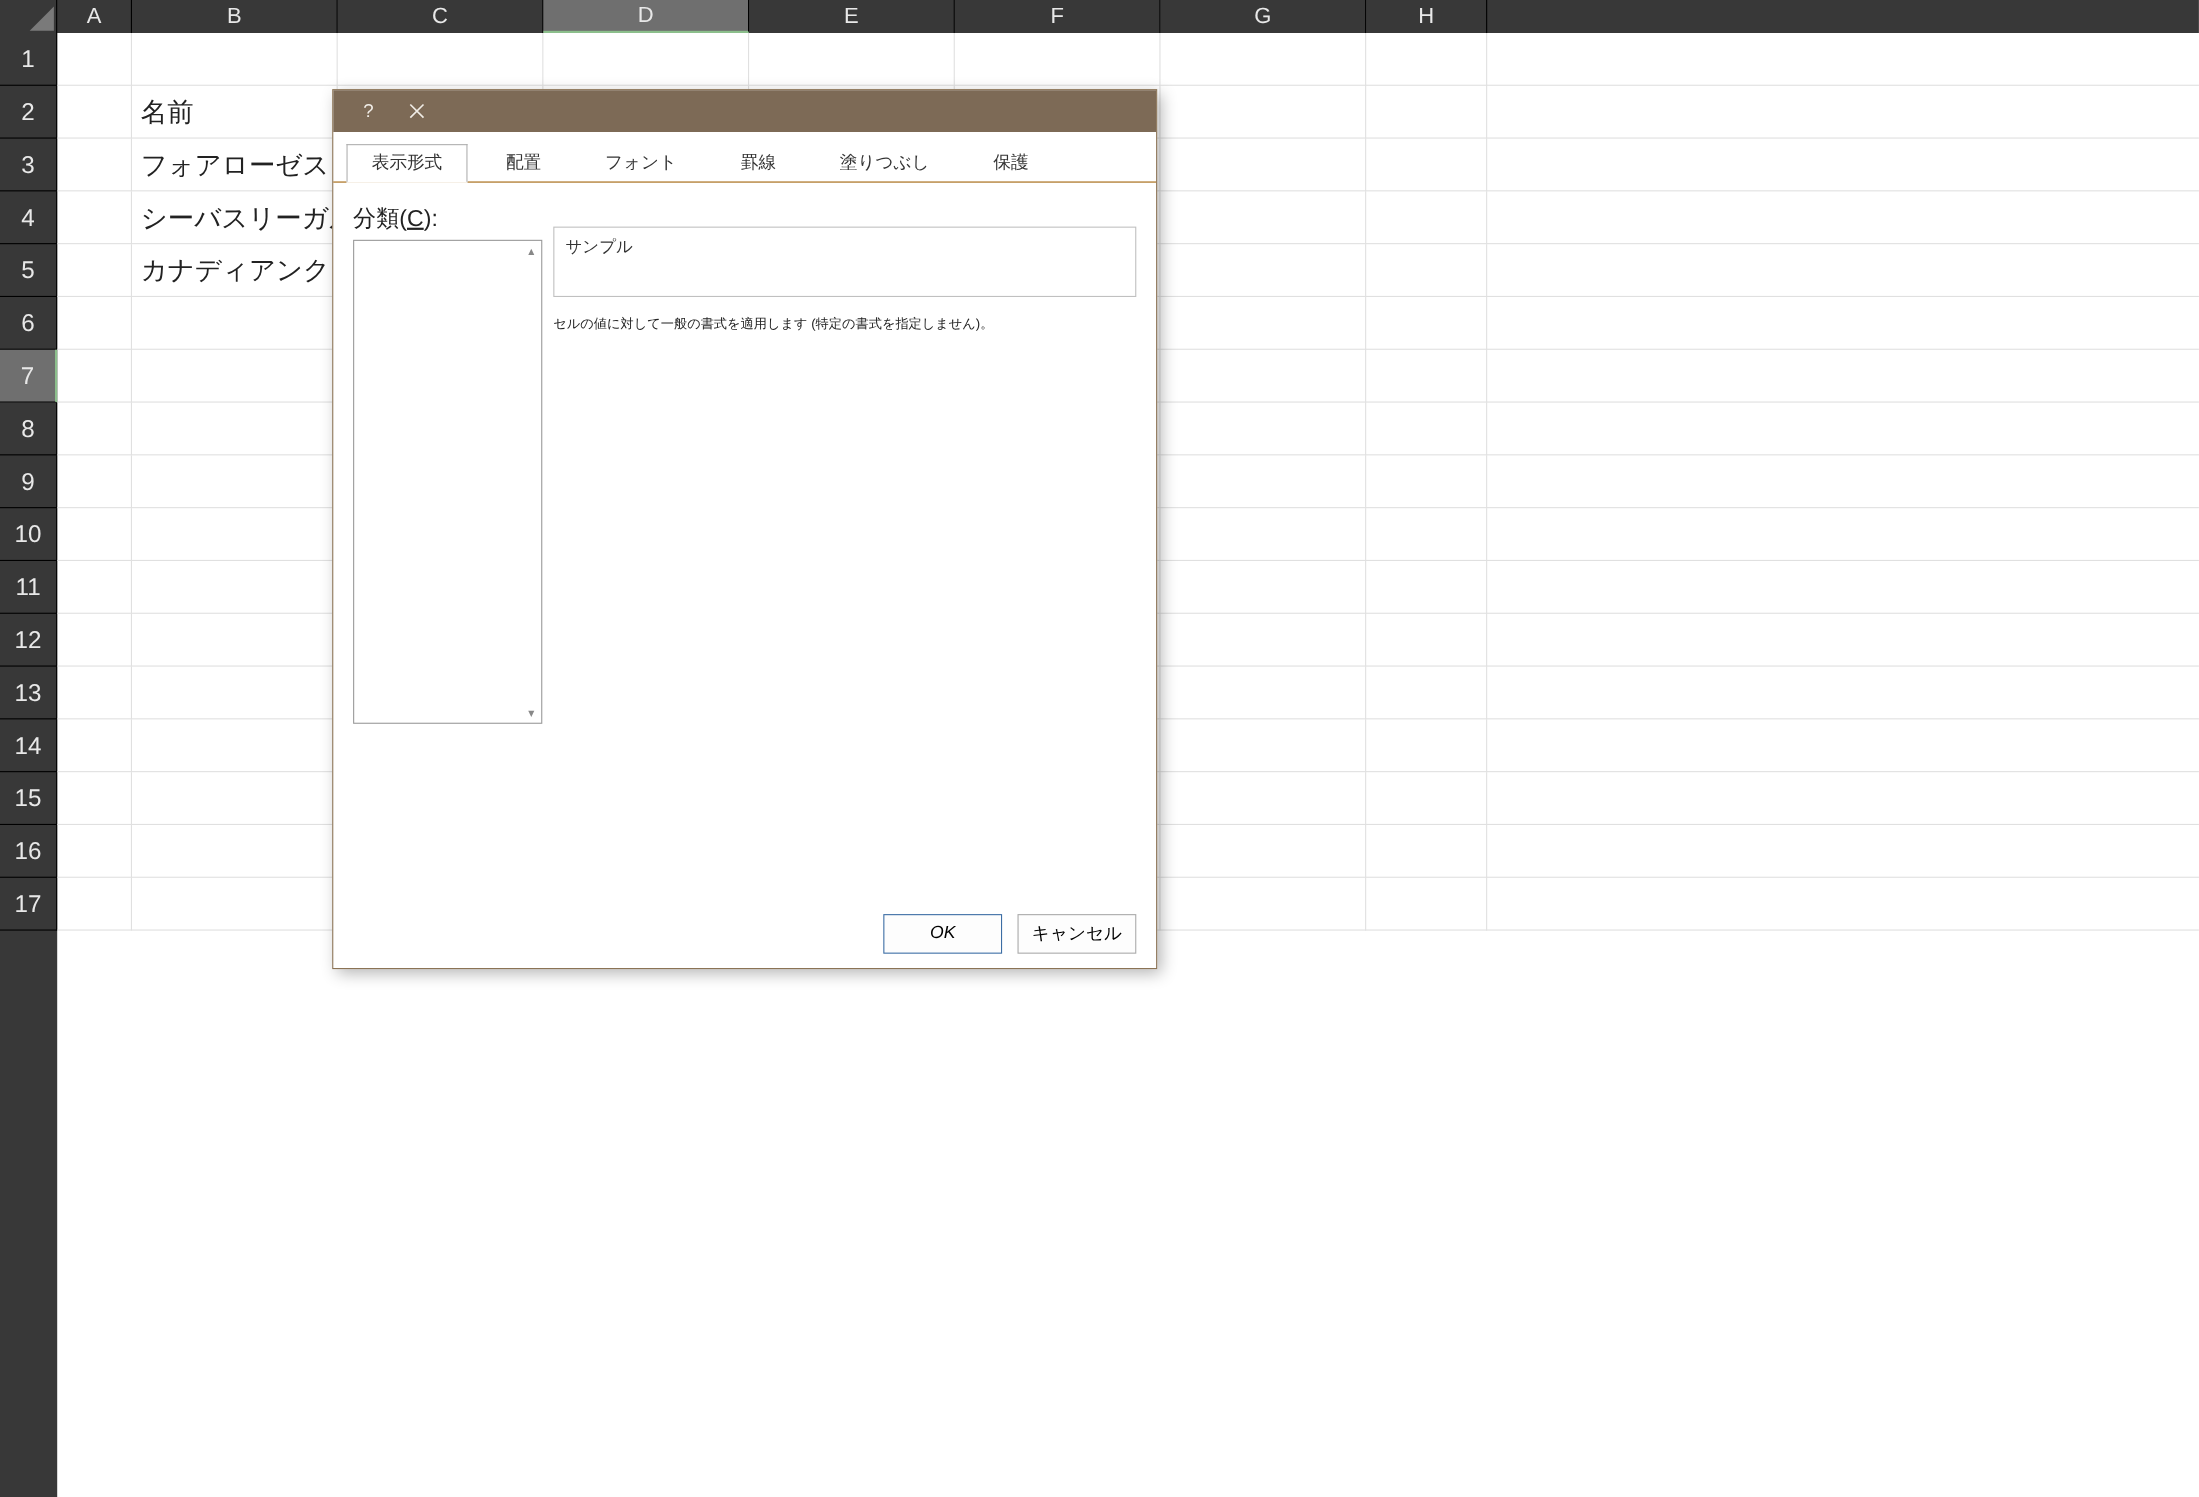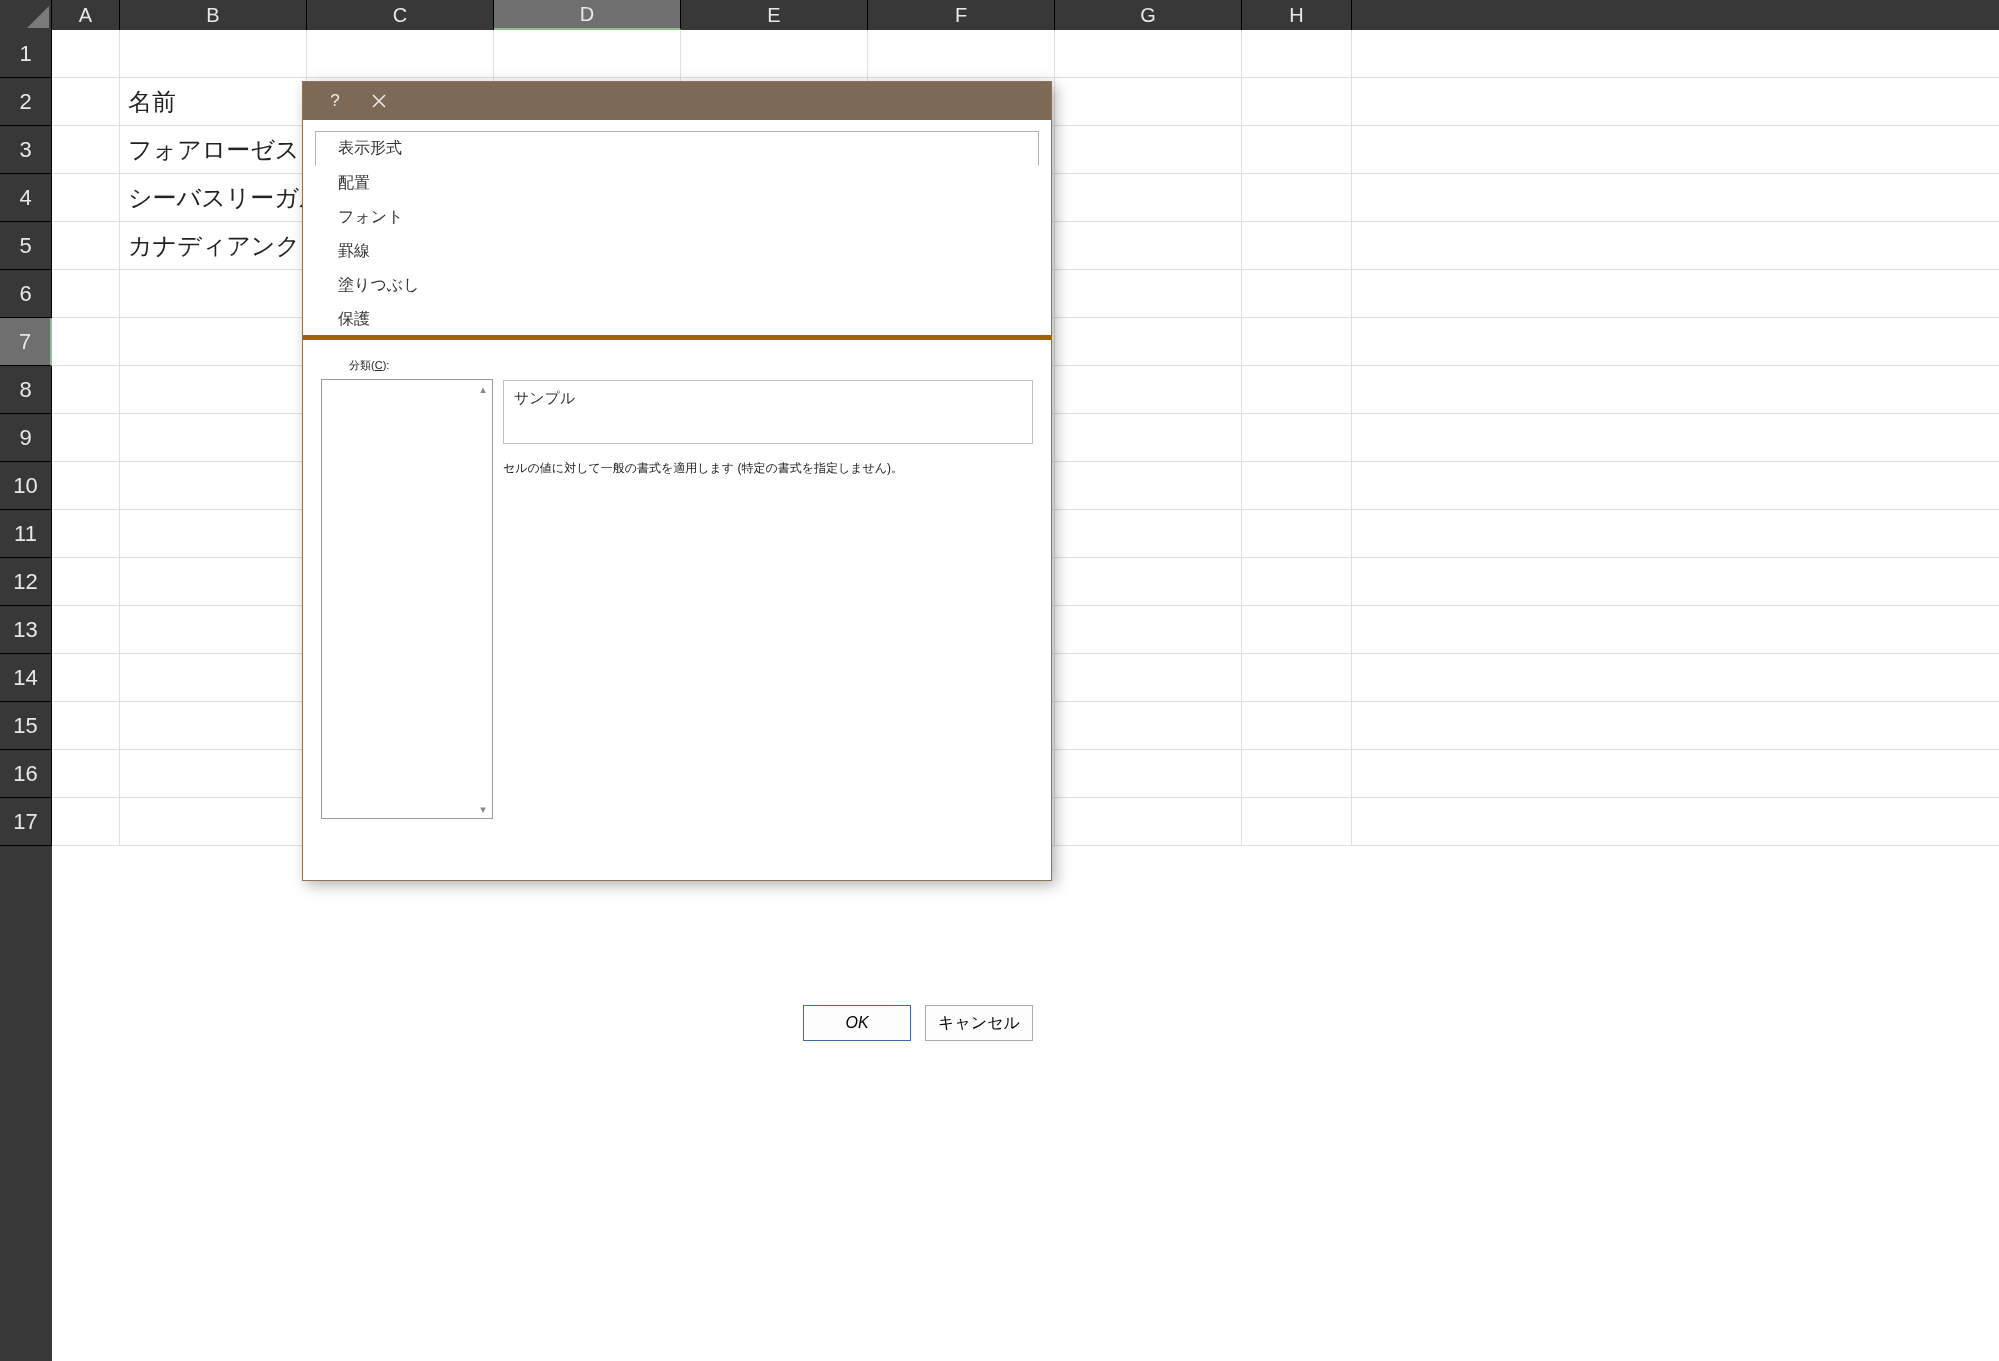--- a/index.html
+++ b/index.html
@@ -46,30 +46,30 @@
     height: 38px; background: #7d6a56; display: flex; align-items: center; padding: 0 10px;
     color: #f0ece6;
   }
   .titlebar .title { flex: 1; font-size: 16px; }
   .titlebar .tbtn {
     width: 44px; height: 38px; display: flex; align-items: center; justify-content: center;
     color: #f0ece6; font-size: 17px; cursor: pointer;
   }
   .titlebar .tbtn svg { width: 14px; height: 14px; stroke: #f0ece6; stroke-width: 1.5; fill: none; }
 
-  .tabstrip { display: flex; padding: 10px 12px 0 12px; gap: 0; border-bottom: 5px solid #a16207; flex-direction: column; }
+  .tabstrip { display: flex; padding: 10px 12px 0 12px; gap: 12px; border-bottom: 1px solid #a16207; }
   .tab {
     padding: 6px 22px; font-size: 16px; color: #333; border: 1px solid transparent;
     border-bottom: none; cursor: pointer; position: relative; top: 1px;
   }
   .tab.active { background: #fff; border-color: #b0b0b0; border-bottom: 1px solid #fff; }
 
   .panel { padding: 18px 18px 10px 18px; display: flex; gap: 10px; height: calc(100% - 38px - 46px - 62px); }
   .listwrap { }
-  .list-label { font-size: 11px; color: #222; margin-bottom: 6px; margin-left: 28px; }
+  .list-label { font-size: 21px; color: #222; margin-bottom: 6px; }
   .list-label .ul { text-decoration: underline; }
   .listbox {
     width: 172px; height: 440px; border: 1px solid #999; position: relative; overflow: hidden;
     font-size: 16px;
   }
   .listbox .opt { padding: 1px 6px; cursor: pointer; }
   .listbox .opt.sel { background: #0a64c2; color: #fff; }
   .listbox .scroll-up, .listbox .scroll-dn {
     position: absolute; right: 0; width: 18px; height: 18px; display: flex;
     align-items: center; justify-content: center; font-size: 11px; color: #888;

